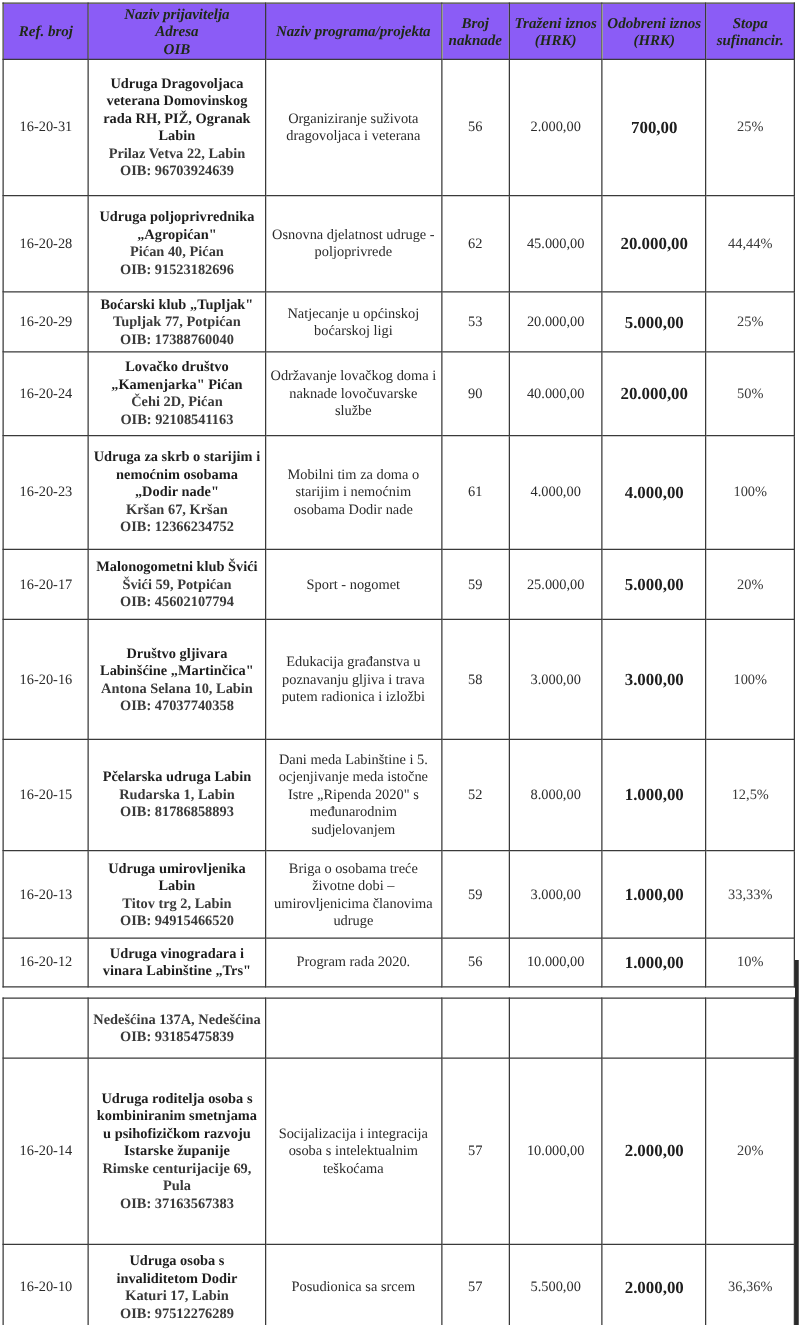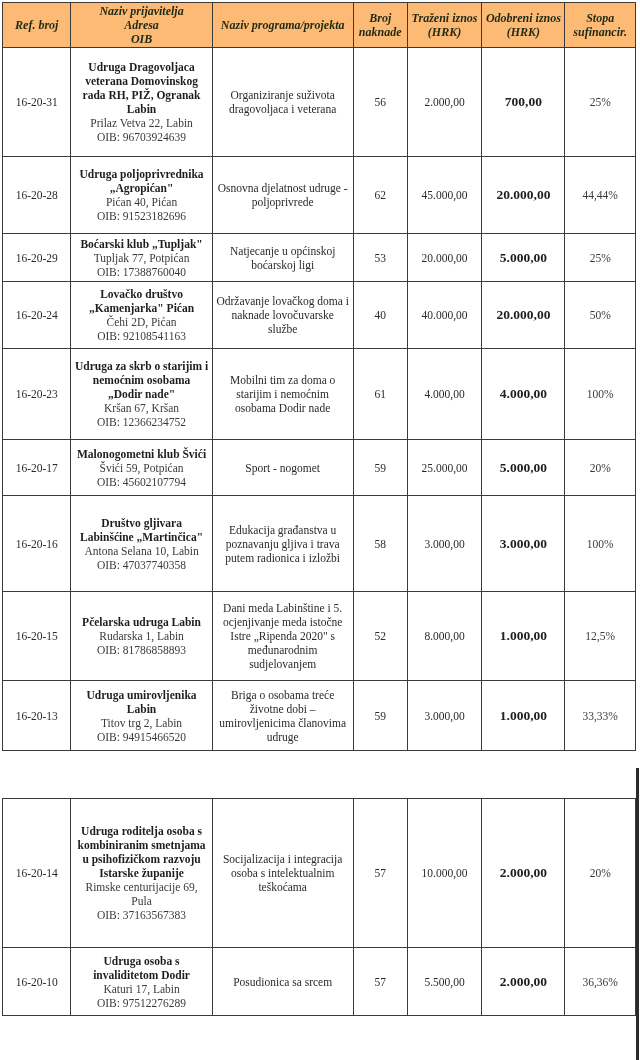--- a/index.html
+++ b/index.html
@@ -14,29 +14,29 @@
       color: #2a2a2a;
     }
     .tbl td, .tbl th {
       border: 1.5px solid #3a3a3a;
       text-align: center;
       vertical-align: middle;
       padding: 1px 3px;
       overflow: hidden;
     }
     .tbl thead th {
-      background: #fdba74;
+      background: #8b5cf6;
       color: #1e2a16;
       font-weight: bold;
       font-style: italic;
       font-size: 12px;
       line-height: 14px;
     }
     .tbl .name { font-weight: bold; color: #1e1e1e; }
-    .tbl .addr { font-weight: normal; color: #3a3a3a; text-align: center; }
+    .tbl .addr { font-weight: bold; color: #3a3a3a; text-align: center; }
     .tbl .approved { font-weight: bold; font-size: 13.5px; color: #1e1e1e; }
     .tbl .rate { color: #3a3a3a; margin-top: 48px; }
     #t1 { left: 2px; top: 2px; width: 634px; }
     #t2 { left: 2px; top: 798px; width: 634px; }
     .c1 { width: 66px; } .c2 { width: 136px; } .c3 { width: 136px; }
     .c4 { width: 52px; } .c5 { width: 72px; } .c6 { width: 80px; } .c7 { width: 68px; }
     .edge-right {
       position: absolute; left: 636px; top: 768px; width: 3px; height: 292px; background: #2a2a2a;
     }
   </style>
@@ -109,21 +109,21 @@
         <td class="rate">25%</td>
       </tr>
       <tr style="height: 67px;">
         <td>16-20-24</td>
         <td>
           <div class="name">Lovačko društvo „Kamenjarka" Pićan</div>
           <div class="addr">Čehi 2D, Pićan</div>
           <div class="addr">OIB: 92108541163</div>
         </td>
         <td>Održavanje lovačkog doma i naknade lovočuvarske službe</td>
-        <td>40</td>
+        <td>90</td>
         <td>40.000,00</td>
         <td class="approved">20.000,00</td>
         <td class="rate">50%</td>
       </tr>
       <tr style="height: 91px;">
         <td>16-20-23</td>
         <td>
           <div class="name">Udruga za skrb o starijim i nemoćnim osobama „Dodir nade"</div>
           <div class="addr">Kršan 67, Kršan</div>
           <div class="addr">OIB: 12366234752</div>
@@ -178,35 +178,58 @@
         <td>
           <div class="name">Udruga umirovljenika Labin</div>
           <div class="addr">Titov trg 2, Labin</div>
           <div class="addr">OIB: 94915466520</div>
         </td>
         <td>Briga o osobama treće životne dobi – umirovljenicima članovima udruge</td>
         <td>59</td>
         <td>3.000,00</td>
         <td class="approved">1.000,00</td>
         <td class="rate">33,33%</td>
+      </tr>
+      <tr style="height: 39px;">
+        <td>16-20-12</td>
+        <td>
+          <div class="name">Udruga vinogradara i vinara Labinštine „Trs"</div>
+        </td>
+        <td>Program rada 2020.</td>
+        <td>56</td>
+        <td>10.000,00</td>
+        <td class="approved">1.000,00</td>
+        <td class="rate">10%</td>
       </tr>
     </tbody>
 </table>
 
 <table id="t2" class="tbl">
   <colgroup>
     <col class="c1">
       <col class="c2">
       <col class="c3">
       <col class="c4">
       <col class="c5">
       <col class="c6">
       <col class="c7">
   </colgroup>
   <tbody id="body2">
+    <tr style="height:48px">
+      <td></td>
+      <td>
+        <div class="addr">Nedešćina 137A, Nedešćina</div>
+        <div class="addr">OIB: 93185475839</div>
+      </td>
+      <td></td>
+      <td></td>
+      <td></td>
+      <td></td>
+      <td></td>
+    </tr>
   <tr style="height: 149px;">
         <td>16-20-14</td>
         <td>
           <div class="name">Udruga roditelja osoba s kombiniranim smetnjama u psihofizičkom razvoju Istarske županije</div>
           <div class="addr">Rimske centurijacije 69, Pula</div>
           <div class="addr">OIB: 37163567383</div>
         </td>
         <td>Socijalizacija i integracija osoba s intelektualnim teškoćama</td>
         <td>57</td>
         <td>10.000,00</td>

